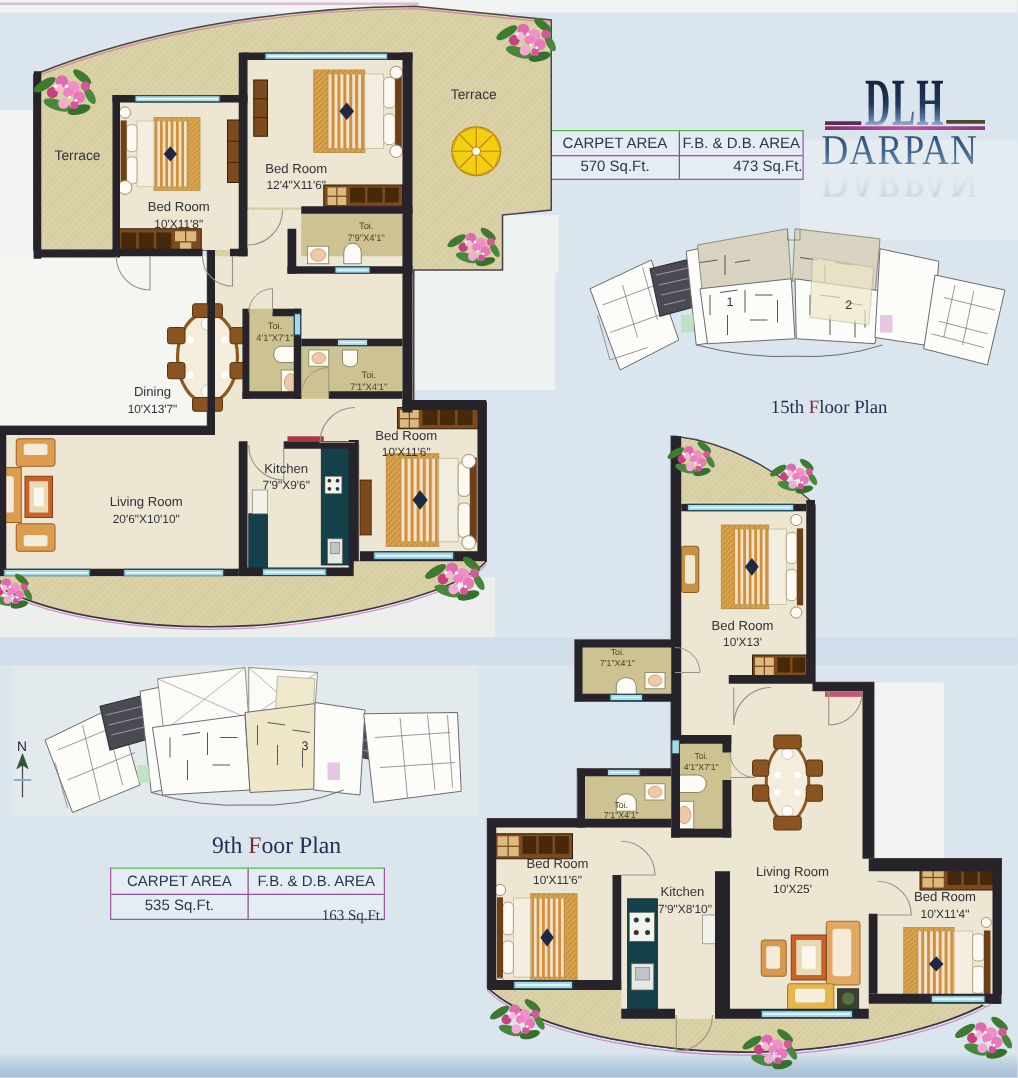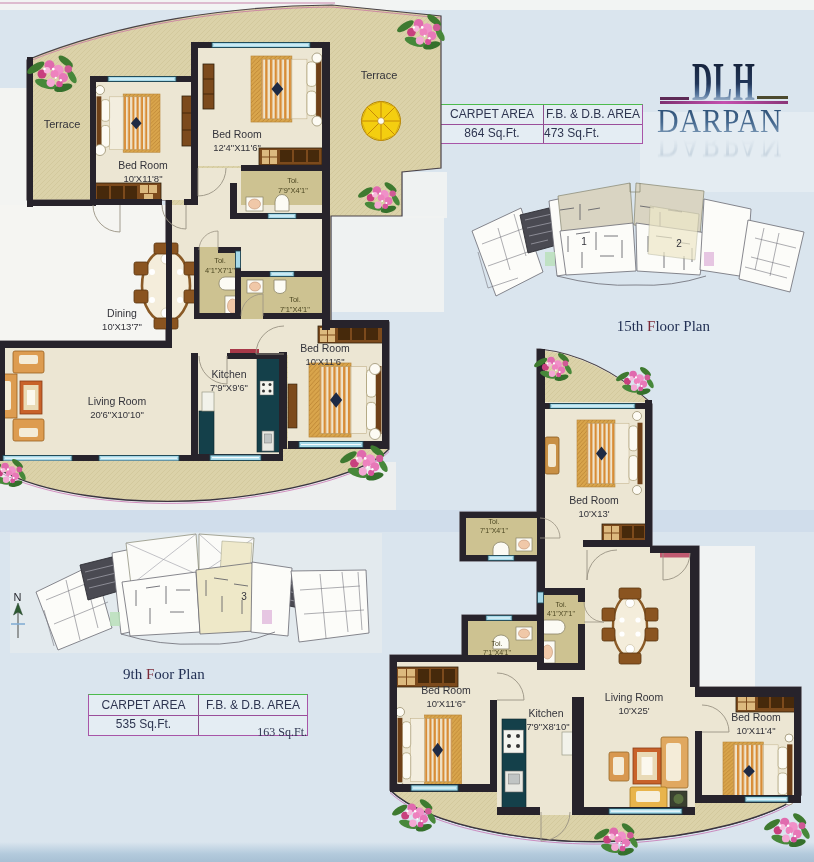--- a/index.html
+++ b/index.html
@@ -50,27 +50,27 @@
   <div class="abs" style="left:17px;top:50px;width:146px;height:26px;font-family:'Liberation Serif',serif;font-size:34px;line-height:25px;letter-spacing:1px;transform:scaleX(0.88);transform-origin:left top;background:linear-gradient(180deg,#2d5076 0%,#45688e 55%,#7795b3 100%);-webkit-background-clip:text;background-clip:text;color:transparent;">DARPAN</div>
 
   <div class="abs" style="left:17px;top:74px;width:146px;height:26px;font-family:'Liberation Serif',serif;font-size:34px;line-height:26px;letter-spacing:1px;transform:scaleX(0.88) scaleY(-1);transform-origin:left center;color:#7e98b0;opacity:.4;filter:blur(0.8px);-webkit-mask-image:linear-gradient(180deg,rgba(0,0,0,.85),transparent 72%);mask-image:linear-gradient(180deg,rgba(0,0,0,.85),transparent 72%);">DARPAN</div>
 </div>
 
 <div class="abs" style="left:440px;top:104px;width:201px;height:38px;background:#e4edf3;border:1px solid #a855a8;border-top-color:#4cbb4c;font-size:12px;color:#2e3550;white-space:nowrap;">
   <div class="abs" style="left:102px;top:0;width:1px;height:38px;background:#8a4e8a;"></div>
   <div class="abs" style="left:0;top:19px;width:201px;height:1px;background:#9a4e9a;"></div>
   <div class="abs" style="left:0;top:2px;width:102px;text-align:center;">CARPET AREA</div>
   <div class="abs" style="left:103px;top:2px;width:98px;text-align:center;">F.B. &amp; D.B. AREA</div>
-  <div class="abs" style="left:0;top:21px;width:102px;text-align:center;">864 Sq.Ft.</div>
-  <div class="abs" style="left:103px;top:21px;width:98px;text-align:left;">473 Sq.Ft.</div>
+  <div class="abs" style="left:0;top:21px;width:102px;text-align:center;">570 Sq.Ft.</div>
+  <div class="abs" style="left:103px;top:21px;width:98px;text-align:right;">473 Sq.Ft.</div>
 </div>
 
 <div class="abs" style="left:560px;top:318px;width:150px;text-align:right;font-family:'Liberation Serif',serif;font-size:15px;color:#223054;">15th <span style="color:#7c2a38;">F</span>loor Plan</div>
 
-<div class="abs" style="left:123px;top:666px;width:150px;text-align:left;font-family:'Liberation Serif',serif;font-size:15px;color:#223054;">9th <span style="color:#7c2a38;">F</span>oor Plan</div>
+<div class="abs" style="left:123px;top:666px;width:150px;text-align:right;font-family:'Liberation Serif',serif;font-size:19px;color:#223054;">9th <span style="color:#7c2a38;">F</span>oor Plan</div>
 
 <div class="abs" style="left:88px;top:694px;width:218px;height:40px;background:#e4edf3;border:1px solid #a855a8;border-top-color:#4cbb4c;font-size:12px;color:#2e3550;white-space:nowrap;">
   <div class="abs" style="left:109px;top:0;width:1px;height:40px;background:#8a4e8a;"></div>
   <div class="abs" style="left:0;top:20px;width:218px;height:1px;background:#9a4e9a;"></div>
   <div class="abs" style="left:0;top:3px;width:109px;text-align:center;">CARPET AREA</div>
   <div class="abs" style="left:110px;top:3px;width:108px;text-align:center;">F.B. &amp; D.B. AREA</div>
   <div class="abs" style="left:0;top:22px;width:109px;text-align:center;">535 Sq.Ft.</div>
   <div class="abs" style="left:110px;top:30px;width:108px;text-align:right;font-family:Liberation Serif, serif;">163 Sq.Ft.</div>
 </div>
 

